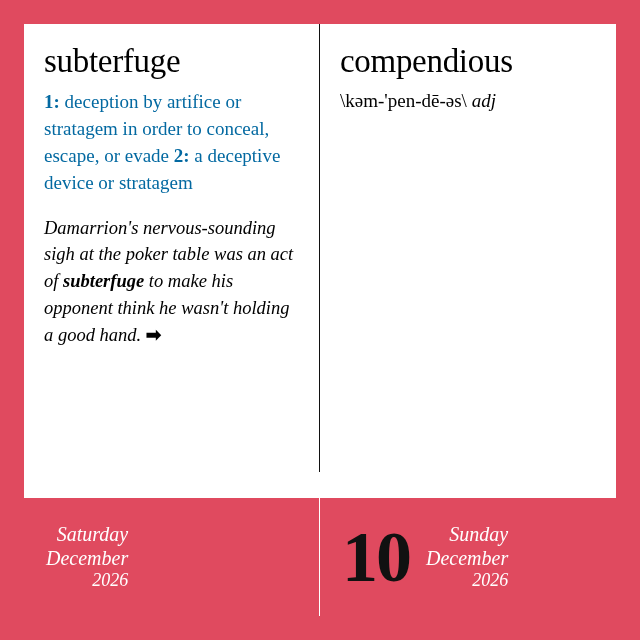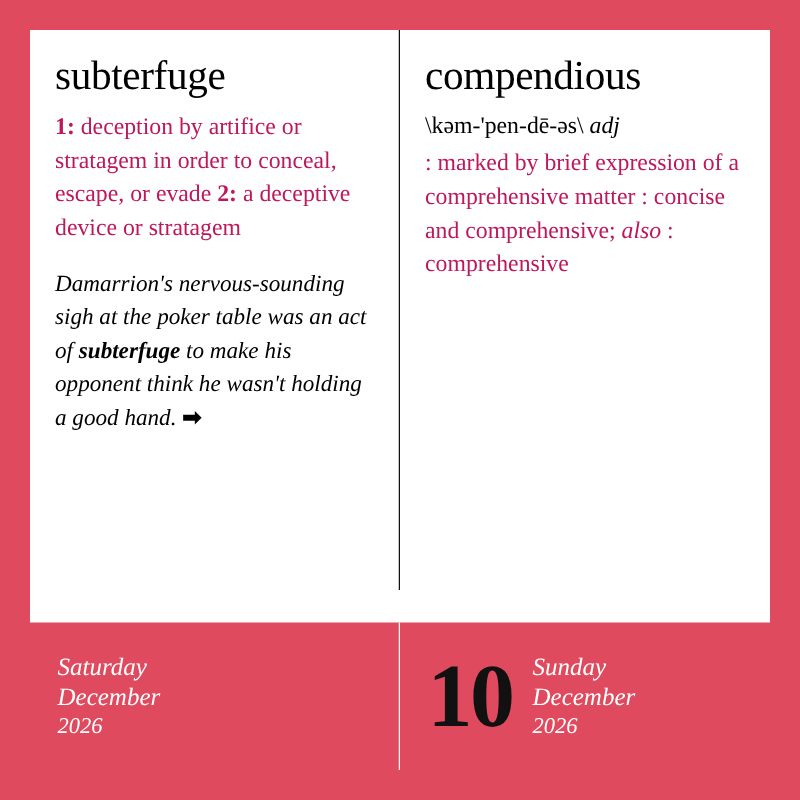--- a/index.html
+++ b/index.html
@@ -58,21 +58,21 @@
     color: #000;
     margin: 0 0 6px 0;
     line-height: 1.25;
   }
   .pron .pos {
     font-style: italic;
   }
   .defs {
     font-size: 19px;
     line-height: 1.42;
-    color: #be185d;
+    color: #0369a1;
   }
   .defs .senseno {
     font-weight: bold;
   }
   .defs .ital {
     font-style: italic;
   }
   .example {
     font-style: italic;
     font-size: 18.5px;
@@ -112,20 +112,21 @@
     color: #111;
     line-height: 0.95;
     letter-spacing: -2px;
     margin-right: 16px;
   }
   .dmeta {
     color: #ffffff;
     font-style: italic;
     font-size: 20px;
     line-height: 1.22;
+    text-align: right;
   }
   .dmeta .yr {
     font-size: 18px;
   }
 </style>
 </head>
 <body>
 
 <div class="page">
   <div class="card">
@@ -142,24 +143,20 @@
           <span>Damarrion's nervous-sounding sigh at the poker table was an act of </span><span class="bold">subterfuge</span><span> to make his opponent think he wasn't holding a good hand. </span><span class="arrow">➡</span>
         </div>
       </div>
 
       <div class="entry right">
         <h1 class="headword">compendious</h1>
         <div class="pron">
           <span>\kəm-'pen-dē-əs\</span>
           <span class="pos">adj</span>
         </div>
-        <div class="defs">
-          <span>:</span><span> marked by brief expression of a comprehensive matter :</span><span> concise and comprehensive;</span>
-          <span class="ital">also</span><span> : comprehensive</span>
-        </div>
       </div>
 
     </div>
 
     <div class="footer">
       <div class="fday left">
         <div class="dmeta">
           <div>Saturday</div>
           <div>December</div>
           <div class="yr">2026</div>

